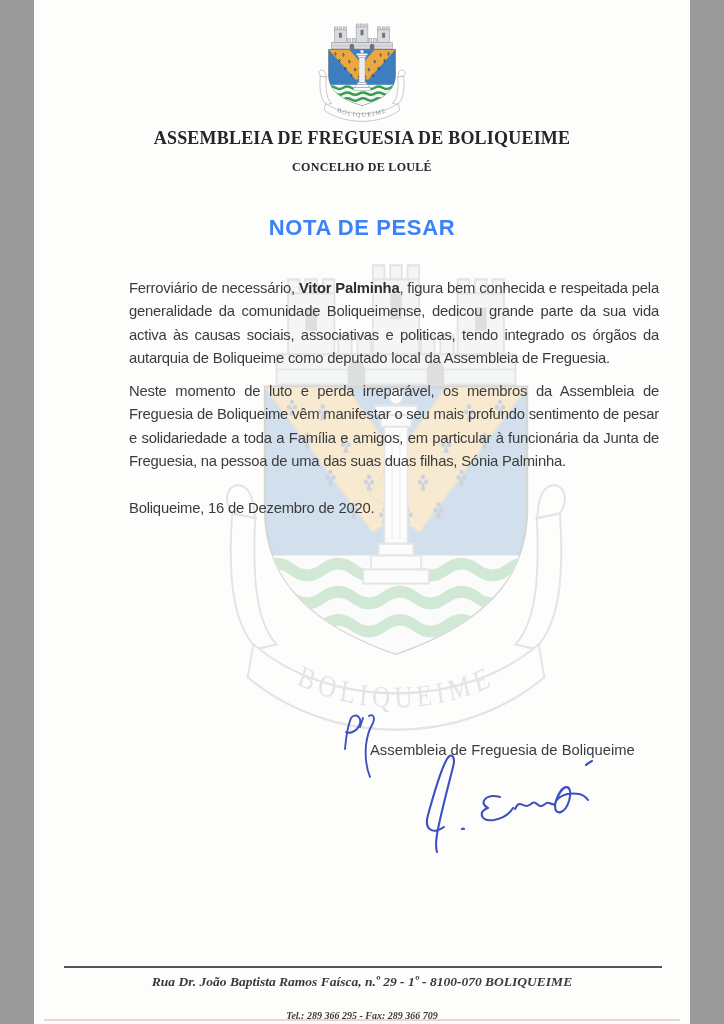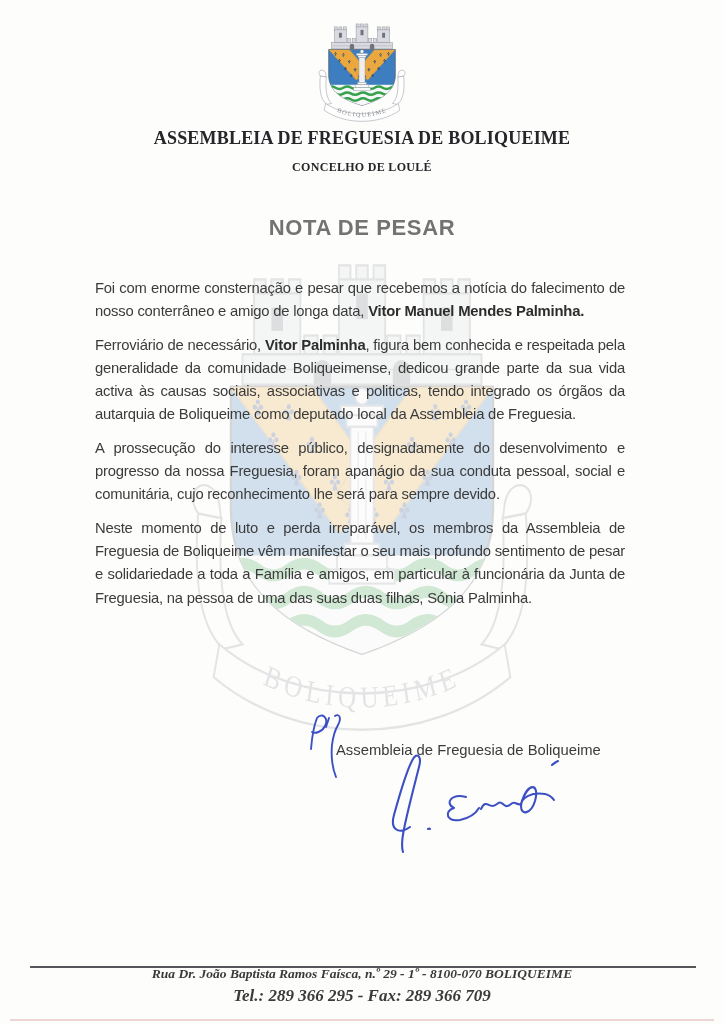--- a/index.html
+++ b/index.html
@@ -1,60 +1,60 @@
 <!DOCTYPE html>
 <html><head>
 <meta charset="utf-8">
 <style>
   html,body { margin:0; padding:0; background:#9a9a9a; }
   .page {
-    position:relative; width:724px; height:1024px; margin:0 auto;
+    position:relative; width:656px; height:1024px; margin:0 auto;
     background:#fdfdfc; overflow:hidden;
     font-family:"Liberation Sans", sans-serif; color:#3b3b3b;
   }
   
   .crest-top { position:absolute; top:22px; left:0; right:0; display:flex; justify-content:center; z-index:3; }
   
   .watermark { position:absolute; left:150px; top:256px; z-index:1; opacity:0.22; pointer-events:none; }
   
   .org-header { position:absolute; top:128px; left:0; right:0; text-align:center; z-index:3; }
   .org-name {
     font-family:"Liberation Serif", serif; font-weight:bold; font-size:18px;
     letter-spacing:0.2px; color:#26262a;
   }
   .org-sub {
     font-family:"Liberation Serif", serif; font-weight:bold; font-size:12px;
     margin-top:11px; letter-spacing:0.3px; color:#26262a;
   }
   
   .doc-title {
     position:absolute; top:215px; left:0; right:0; text-align:center;
-    font-size:22px; font-weight:bold; letter-spacing:0.6px; color:#737373; z-index:3;
+    font-size:22px; font-weight:bold; letter-spacing:0.6px; color:#3b82f6; z-index:3;
   }
   
   .body-text {
     position:absolute; top:277px; left:95px; width:530px; z-index:3;
     font-size:14.8px; letter-spacing:-0.2px; line-height:23.3px; color:#3b3b3b;
   }
   .body-text p { margin:0 0 10px 0; text-align:justify; }
   .body-text strong { font-weight:700; color:#2d2d2d; }
   .dateline { margin-top:24px !important; text-align:left !important; }
   
   .sign-area { position:absolute; left:0; top:735px; width:724px; height:140px; z-index:4; }
   .pp-typed { position:absolute; left:336px; top:7px; font-size:14.8px; color:#3b3b3b; white-space:nowrap; }
   .pp-mark { position:absolute; left:306px; top:-24px; }
   .autograph { position:absolute; left:346px; top:18px; }
   
   .footer {
     position:absolute; left:0; right:0; top:966px; z-index:3; text-align:center;
     font-family:"Liberation Serif", serif; font-style:italic; font-weight:bold; color:#3a3a3a;
   }
   .footer-rule { position:absolute; left:30px; right:28px; top:0; height:2px; background:#55565a; }
-  .footer-address { font-size:13.5px; }
-  .footer-contacts { font-size:17px; margin-top:4px; }
+  .footer-address { padding-top:8px; font-size:13.5px; }
+  .footer-contacts { font-size:10px; margin-top:20px; }
   .scan-artifact { position:absolute; left:10px; right:10px; top:1019px; height:2px; background:#e9caca; opacity:0.8; z-index:5; }
   .defs-holder { position:absolute; width:0; height:0; overflow:hidden; }
 </style>
 </head>
 <body>
 
 <div class="page">
 
   <svg class="defs-holder" xmlns="http://www.w3.org/2000/svg" xmlns:xlink="http://www.w3.org/1999/xlink" aria-hidden="true">
     <defs>
@@ -170,24 +170,23 @@
   </div>
 
   <div class="org-header">
     <div class="org-name">ASSEMBLEIA DE FREGUESIA DE BOLIQUEIME</div>
     <div class="org-sub">CONCELHO DE LOULÉ</div>
   </div>
 
   <div class="doc-title">NOTA DE PESAR</div>
 
   <div class="body-text">
-    <p><span>Foi com enorme consternação e pesar que recebemos a notícia do falecimento de nosso conterrâneo e amigo de longa data, </span><strong>Vitor Manuel Mendes Palminha.</strong></p>
     <p><span>Ferroviário de necessário, </span><strong>Vitor Palminha</strong><span>, figura bem conhecida e respeitada pela generalidade da comunidade Boliqueimense, dedicou grande parte da sua vida activa às causas sociais, associativas e politicas, tendo integrado os órgãos da autarquia de Boliqueime como deputado local da Assembleia de Freguesia.</span></p>
-    <p><span>A prossecução do interesse público, designadamente do desenvolvimento e progresso da nossa Freguesia, foram apanágio da sua conduta pessoal, social e comunitária, cujo reconhecimento lhe será para sempre devido.</span></p>
     <p><span>Neste momento de luto e perda irreparável, os membros da Assembleia de Freguesia de Boliqueime vêm manifestar o seu mais profundo sentimento de pesar e solidariedade a toda a Família e amigos, em particular à funcionária da Junta de Freguesia, na pessoa de uma das suas duas filhas, Sónia Palminha.</span></p>
+    <p class="dateline">Boliqueime, 16 de Dezembro de 2020.</p>
   </div>
 
   <div class="sign-area">
     <svg class="pp-mark" width="36" height="70" viewBox="0 0 36 70" xmlns="http://www.w3.org/2000/svg">
       <g fill="none" stroke-width="1.9" stroke-linecap="round" stroke="#3c50c4">
         <path d="M5,38 C6,26 9,12 11,7 C16,1 23,7 19,15 C16,21 9,23 6,21"></path>
         <path d="M23,7 C22,10 21,13 20,16"></path>
         <path d="M29,5 C33,2 36,7 32,14 C29,19 27,26 26,34 C25,45 26,56 30,66"></path>
       </g>
     </svg>

